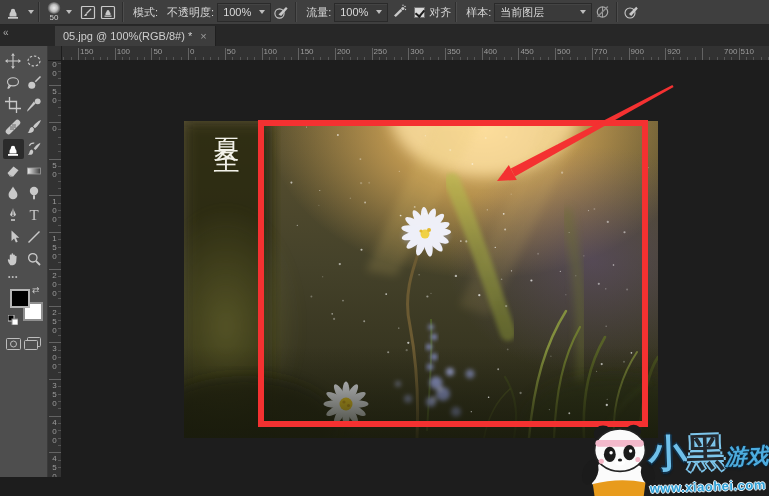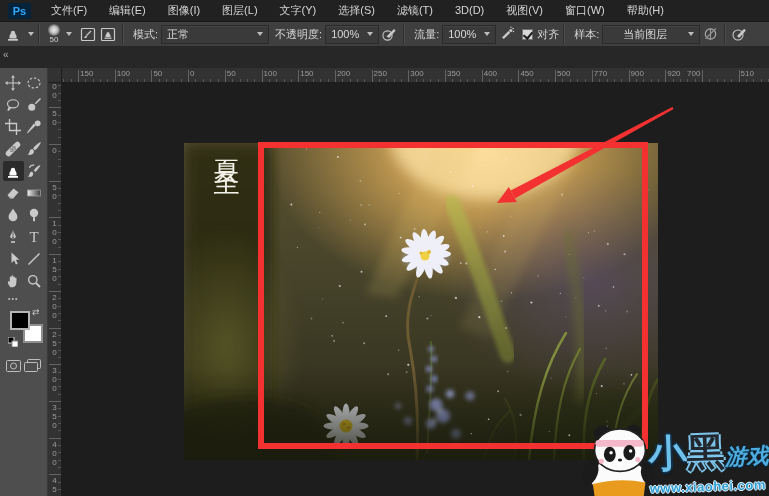--- a/index.html
+++ b/index.html
@@ -86,34 +86,20 @@
   .wm-sub{font-size:22px;color:#4cacdf;font-style:italic;
           text-shadow:1px 0 0 #10293c,-1px 0 0 #10293c,0 1px 0 #10293c,0 -1px 0 #10293c,0 2px 2px #0a1c2a;}
   .wm-url{font-size:13px;font-weight:bold;color:#2e9fd6;letter-spacing:.5px;margin-top:1px;
           text-shadow:1px 0 0 #e8f4fb,-1px 0 0 #e8f4fb,0 1px 0 #e8f4fb,0 -1px 0 #e8f4fb;}
 </style>
 </head>
 <body>
 
 <div class="app">
 
-  <div class="menubar">
-    <div class="ps-logo">Ps</div>
-    <span class="menu-item">文件(F)</span>
-    <span class="menu-item">编辑(E)</span>
-    <span class="menu-item">图像(I)</span>
-    <span class="menu-item">图层(L)</span>
-    <span class="menu-item">文字(Y)</span>
-    <span class="menu-item">选择(S)</span>
-    <span class="menu-item">滤镜(T)</span>
-    <span class="menu-item">3D(D)</span>
-    <span class="menu-item">视图(V)</span>
-    <span class="menu-item">窗口(W)</span>
-    <span class="menu-item">帮助(H)</span>
-  </div>
 
   <div class="optionsbar">
     <span class="icon-btn">
       <svg width="16" height="16">
           <g fill="#c9c9c9">
             <path d="M4.5 12.5h7v-2.2c0-1.6-1.3-1.8-1.3-3.3a2.2 2.2 0 1 0-4.4 0c0 1.5-1.3 1.7-1.3 3.3z"></path>
             <rect x="3" y="13" width="10" height="1.7"></rect>
           </g>
         </svg>
     </span>
@@ -137,24 +123,20 @@
       <svg width="16" height="15">
           <g fill="#c9c9c9">
             <rect x="1.5" y="1.5" width="13" height="12" rx="1" fill="none" stroke="#c9c9c9" stroke-width="1.2"></rect>
             <path d="M5.5 10h5v-1.4c0-1-1-1.2-1-2.2a1.5 1.5 0 1 0-3 0c0 1-1 1.2-1 2.2z"></path>
             <rect x="4.5" y="10.5" width="7" height="1.3"></rect>
           </g>
         </svg>
     </span>
     <span class="sep"></span>
     <span class="ob-label">模式:</span>
-    <span class="box" style="width:96px;">
-      <span style="flex:1;">正常</span>
-      <span class="chev"></span>
-    </span>
     <span class="ob-label">不透明度:</span>
     <span class="box" style="width:42px;">
       <span style="flex:1;">100%</span>
       <span class="chev"></span>
     </span>
     <span class="icon-btn">
       <svg width="17" height="16">
           <g stroke="#c9c9c9" fill="none" stroke-width="1.1">
             <circle cx="6.5" cy="9.5" r="4.6"></circle>
             <path d="M5.5 10.5L13 3l1.6 1.6L8.2 12z" fill="#c9c9c9" stroke="none"></path>
@@ -176,21 +158,21 @@
             <circle cx="15.5" cy="5.5" r=".7"></circle>
             <circle cx="13" cy="1.3" r=".7"></circle>
           </g>
         </svg>
     </span>
     <span class="checkbox checked"></span>
     <span>对齐</span>
     <span class="sep"></span>
     <span class="ob-label">样本:</span>
     <span class="box" style="width:86px;">
-      <span style="flex:1;margin-left:15px;">当前图层</span>
+      <span style="flex:1;">当前图层</span>
       <span class="chev"></span>
     </span>
     <span class="icon-btn">
       <svg width="17" height="16">
           <g stroke="#a9a9a9" fill="none" stroke-width="1.2">
             <circle cx="8.5" cy="8" r="5.2"></circle>
             <path d="M8.5 2.8v10.4" stroke-width=".9"></path>
             <path d="M3.5 12.8L13.8 2.6" stroke="#8f8f8f" stroke-width="1.4"></path>
           </g>
         </svg>
@@ -201,20 +183,24 @@
           <g stroke="#c9c9c9" fill="none" stroke-width="1.1">
             <circle cx="7" cy="9" r="5"></circle>
             <path d="M6 10L13.2 2.8l1.6 1.6L8.2 12z" fill="#c9c9c9" stroke="none"></path>
           </g>
         </svg>
     </span>
   </div>
 
   <div class="tabbar">
     <span class="collapse">«</span>
+    <div class="tab">
+      <span>05.jpg @ 100%(RGB/8#) *</span>
+      <span class="tab-close">×</span>
+    </div>
   </div>
 
   <div class="main">
 
     <div class="toolbar">
       <div class="tools">
         <span class="tool">
             <svg width="16" height="16">
               <g stroke="#c9c9c9" stroke-width="1.1" fill="#c9c9c9">
                 <path d="M8 2.6v10.8M2.6 8h10.8" fill="none"></path>
@@ -500,21 +486,21 @@
           <span class="h-label" style="left: 275.9px;">200</span>
           <span class="h-label" style="left: 312.6px;">250</span>
           <span class="h-label" style="left: 349.3px;">300</span>
           <span class="h-label" style="left: 386px;">350</span>
           <span class="h-label" style="left: 422.7px;">400</span>
           <span class="h-label" style="left: 459.4px;">450</span>
           <span class="h-label" style="left: 496.1px;">500</span>
           <span class="h-label" style="left: 532.8px;">770</span>
           <span class="h-label" style="left: 569.5px;">900</span>
           <span class="h-label" style="left: 606.2px;">920</span>
-          <span class="h-label" style="left: 626px;">700</span>
+          <span class="h-label" style="left: 663px;">700</span>
           <span class="h-label" style="left: 679.6px;">510</span>
         </div>
       <div class="v-ruler">
           <div class="v-tick" style="top: 3.3px;"></div>
           <div class="v-tick" style="top: 10.6px;"></div>
           <div class="v-tick" style="top: 18px;"></div>
           <div class="v-tick major" style="top: 25.3px;"></div>
           <div class="v-tick" style="top: 32.6px;"></div>
           <div class="v-tick" style="top: 40px;"></div>
           <div class="v-tick" style="top: 47.3px;"></div>

